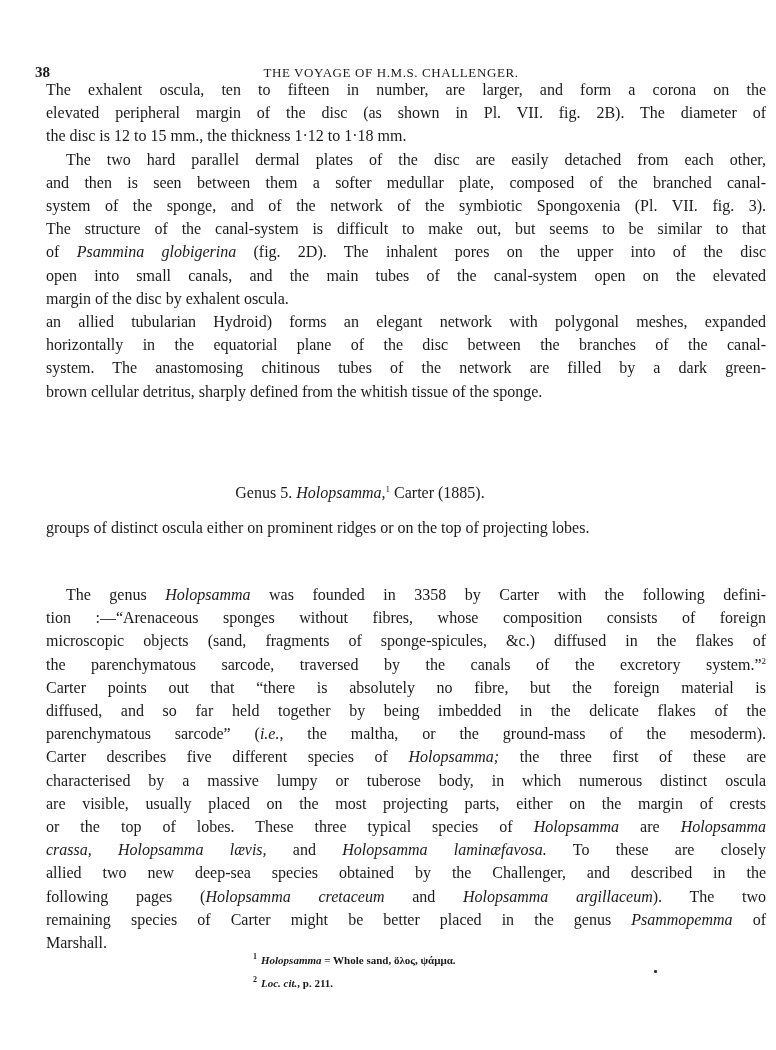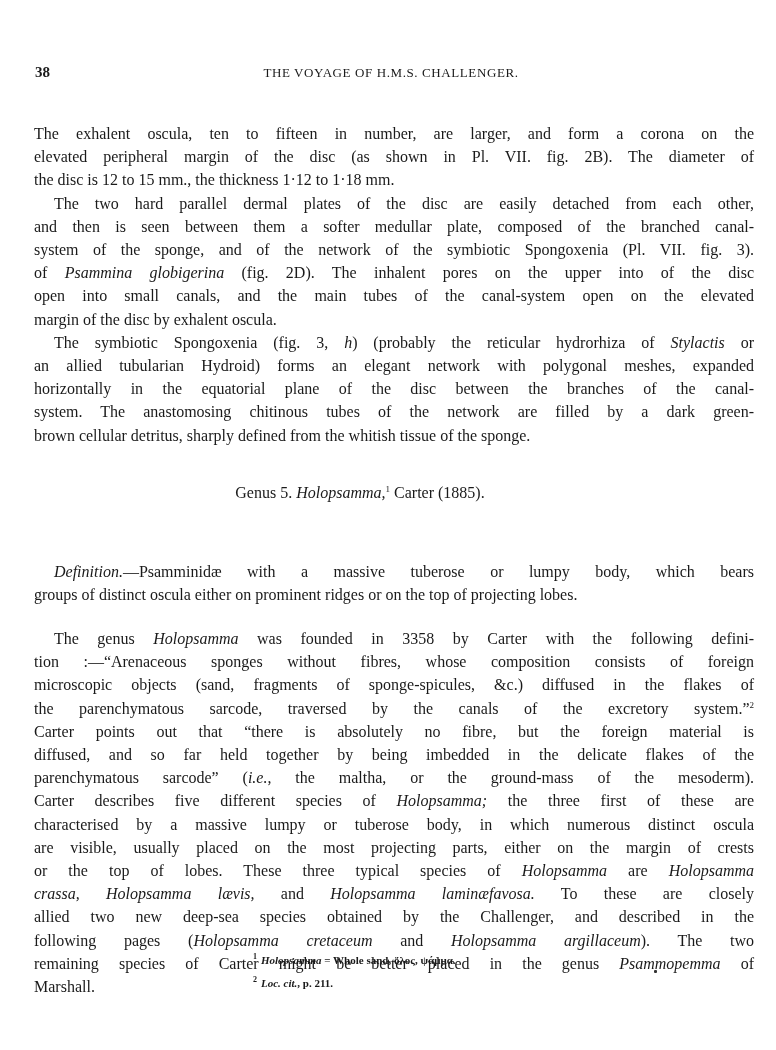--- a/index.html
+++ b/index.html
@@ -9,22 +9,22 @@
       font-family: "Liberation Serif", "DejaVu Serif", serif;
       color: #1a1a1a;
     }
     .header {
       position: absolute; left: 35px; top: 64px; width: 712px; height: 20px;
       font-size: 14px;
     }
     .page-number { position: absolute; left: 0; top: 0; font-weight: bold; font-size: 15px; }
     .running-title { position: absolute; left: 0; right: 0; top: 1px; text-align: center; letter-spacing: 0.6px; font-size: 13px; }
     .body-text {
-      position: absolute; left: 34px; width: 720px;
-      font-size: 16px; line-height: 23.2px; text-align: justify; margin-top: 44px;
+      position: absolute; left: 46px; width: 720px;
+      font-size: 16px; line-height: 23.2px; text-align: justify;
     }
     .line { display: block; text-align: justify; text-align-last: justify; white-space: nowrap; }
     .line.last { text-align-last: left; }
     .line.indent-line { padding-left: 20px; }
     i { font-style: italic; }
     .heading {
       position: absolute; left: 0; width: 720px; top: 484px;
       text-align: center; font-size: 16px;
     }
     sup { font-size: 9px; vertical-align: super; line-height: 0; }
@@ -48,39 +48,38 @@
   <div class="body-text" style="top:78px;">
     <div>
       <span class="line">The exhalent oscula, ten to fifteen in number, are larger, and form a corona on the</span>
       <span class="line">elevated peripheral margin of the disc (as shown in Pl. VII. fig. 2B). The diameter of</span>
       <span class="line last">the disc is 12 to 15 mm., the thickness 1·12 to 1·18 mm.</span>
     </div>
     <div>
       <span class="line indent-line">The two hard parallel dermal plates of the disc are easily detached from each other,</span>
       <span class="line">and then is seen between them a softer medullar plate, composed of the branched canal-</span>
       <span class="line">system of the sponge, and of the network of the symbiotic Spongoxenia (Pl. VII. fig. 3).</span>
+      <span class="line">The structure of the canal-system is difficult to make out, but seems to be similar to that</span>
       <span class="line"><span>of </span><i>Psammina globigerina</i><span> (fig. 2D). The inhalent pores on the upper into of the disc</span></span>
       <span class="line">open into small canals, and the main tubes of the canal-system open on the elevated</span>
       <span class="line last">margin of the disc by exhalent oscula.</span>
     </div>
     <div>
-      <span class="line indent-line"><span>The symbiotic Spongoxenia (fig. 3, </span><i>h</i><span>) (probably the reticular hydrorhiza of </span><i>Stylactis</i><span> or</span></span>
       <span class="line">an allied tubularian Hydroid) forms an elegant network with polygonal meshes, expanded</span>
       <span class="line">horizontally in the equatorial plane of the disc between the branches of the canal-</span>
       <span class="line">system. The anastomosing chitinous tubes of the network are filled by a dark green-</span>
       <span class="line last">brown cellular detritus, sharply defined from the whitish tissue of the sponge.</span>
     </div>
   </div>
 
   <div class="heading">
     <span>Genus 5. </span><i>Holopsamma,</i><sup>1</sup><span> Carter (1885).</span>
   </div>
 
   <div class="body-text" style="top:516px;">
-    <span class="line indent-line"><i>Definition.</i><span>—Psamminidæ with a massive tuberose or lumpy body, which bears</span></span>
     <span class="line last">groups of distinct oscula either on prominent ridges or on the top of projecting lobes.</span>
   </div>
 
   <div class="body-text" style="top:583px;" id="section2">
       <span class="line indent-line"><span>The genus </span><i>Holopsamma</i><span> was founded in 3358 by Carter with the following defini-</span></span>
       <span class="line"><span>tion :—“Arenaceous sponges without fibres, whose composition consists of foreign</span></span>
       <span class="line"><span>microscopic objects (sand, fragments of sponge-spicules, &amp;c.) diffused in the flakes of</span></span>
       <span class="line"><span>the parenchymatous sarcode, traversed by the canals of the excretory system.”</span><sup>2</sup></span>
       <span class="line"><span>Carter points out that “there is absolutely no fibre, but the foreign material is</span></span>
       <span class="line"><span>diffused, and so far held together by being imbedded in the delicate flakes of the</span></span>

